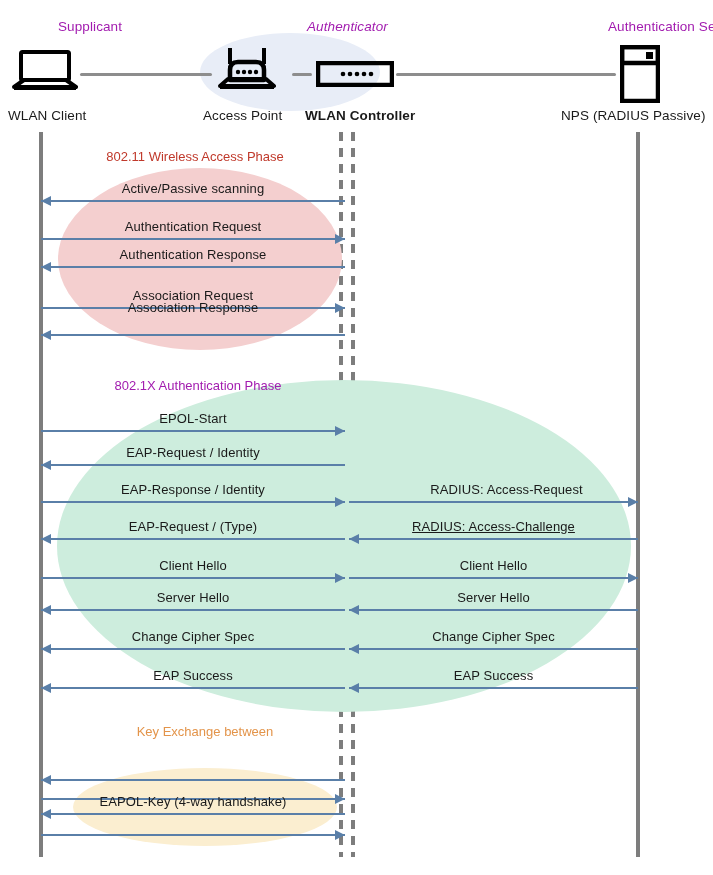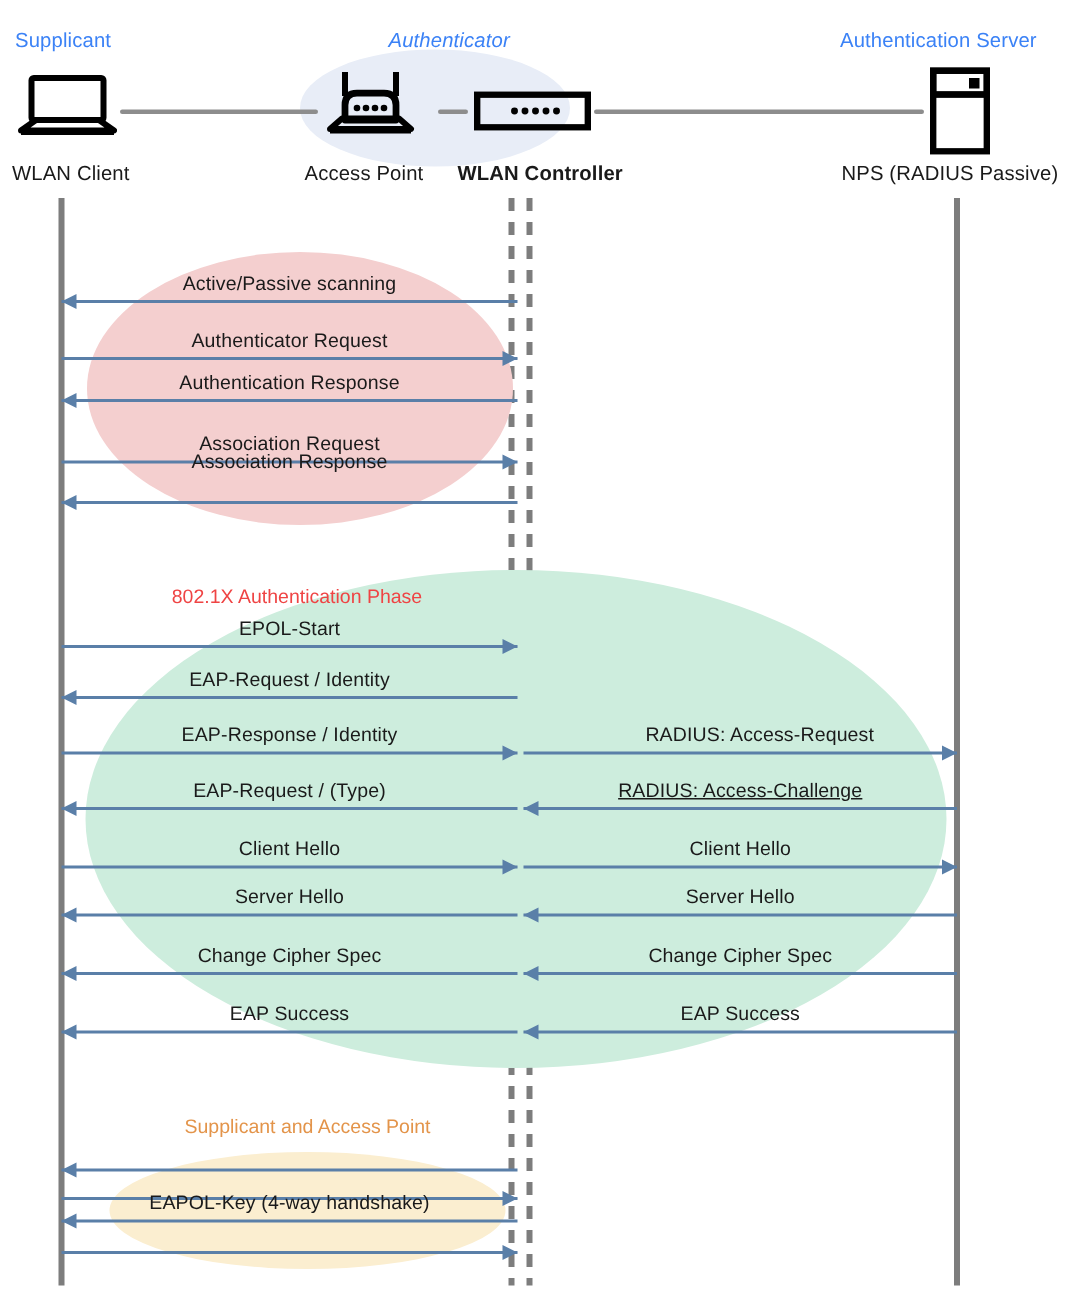--- a/index.html
+++ b/index.html
@@ -5,22 +5,23 @@
   html,body{margin:0;padding:0;background:#ffffff;}
   body{
     width:713px;height:875px;position:relative;overflow:hidden;
     font-family:"Liberation Sans","DejaVu Sans",sans-serif;
     color:#111111;
   }
   #stage{position:absolute;left:0;top:0;width:713px;height:875px;}
 
   
   .actor-title{
-    position:absolute;font-size:13.5px;color:#3b82f6;white-space:nowrap;
+    position:absolute;font-size:13.5px;color:#a21caf;white-space:nowrap;
     letter-spacing:.1px;
+    margin-left:48px;
   }
   .actor-sub{
     position:absolute;font-size:13.5px;color:#1a1a1a;white-space:nowrap;
     letter-spacing:.1px;
   }
   .auth-blob{
     position:absolute;border-radius:50%;background:#e8edf7;
   }
   .link-line{position:absolute;background:#8d8d8d;height:3px;border-radius:2px;}
 
@@ -40,21 +41,21 @@
   .blob-pink{background:#f4cfcf;}
   .blob-green{background:#cdeddd;}
   .blob-orange{background:#fbeed0;}
 
   
   .phase-label{
     position:absolute;font-size:13px;white-space:nowrap;text-align:center;
     line-height:19px;
   }
   .lbl-red{color:#c0392b;}
-  .lbl-green{color:#ef4444;margin-top:12px;}
+  .lbl-green{color:#a21caf;}
   .lbl-orange{color:#e3944a;}
 
   
   .msg{position:absolute;height:2px;background:#5a7fa8;}
   .arrowhead{position:absolute;width:0;height:0;}
   .arrow-r{
     border-top:5px solid transparent;border-bottom:5px solid transparent;
     border-left:10px solid #5a7fa8;
   }
   .arrow-l{
@@ -129,30 +130,31 @@
 
   <div class="lifeline" style="left:39px;top:132px;height:725px;"></div>
   <div class="lifeline-dashed" style="left:339px;top:132px;height:725px;"></div>
   <div class="lifeline-dashed" style="left:351px;top:132px;height:725px;"></div>
   <div class="lifeline" style="left:636px;top:132px;height:725px;"></div>
 
   <div class="phase-blob blob-pink" style="left:58px;top:168px;width:284px;height:182px;"></div>
   <div class="phase-blob blob-green" style="left:57px;top:380px;width:574px;height:332px;"></div>
   <div class="phase-blob blob-orange" style="left:73px;top:768px;width:264px;height:78px;"></div>
 
+  <div class="phase-label lbl-red" style="left:85px;top:147px;width:220px;">802.11 Wireless Access Phase</div>
   <div class="phase-label lbl-green" style="left:98px;top:376px;width:200px;">802.1X Authentication Phase</div>
-  <div class="phase-label lbl-orange" style="left:75px;top:741px;width:260px;">Supplicant and Access Point</div>
+  <div class="phase-label lbl-orange" style="left:75px;top:722px;width:260px;">Key Exchange between</div>
 
   <div id="messages-left">
       <div class="msg" style="left: 41px; top: 200px; width: 304px;"></div>
       <div class="arrowhead arrow-l" style="top: 196px; left: 41px;"></div>
       <div class="msg-label" style="left: 41px; width: 304px; top: 181px;">Active/Passive scanning</div>
       <div class="msg" style="left: 41px; top: 238px; width: 304px;"></div>
       <div class="arrowhead arrow-r" style="top: 234px; left: 335px;"></div>
-      <div class="msg-label" style="left: 41px; width: 304px; top: 219px;">Authenticator Request</div>
+      <div class="msg-label" style="left: 41px; width: 304px; top: 219px;">Authentication Request</div>
       <div class="msg" style="left: 41px; top: 266px; width: 304px;"></div>
       <div class="arrowhead arrow-l" style="top: 262px; left: 41px;"></div>
       <div class="msg-label" style="left: 41px; width: 304px; top: 247px;">Authentication Response</div>
       <div class="msg" style="left: 41px; top: 307px; width: 304px;"></div>
       <div class="arrowhead arrow-r" style="top: 303px; left: 335px;"></div>
       <div class="msg-label" style="left: 41px; width: 304px; top: 288px;">Association Request</div>
       <div class="msg" style="left: 41px; top: 334px; width: 304px;"></div>
       <div class="arrowhead arrow-l" style="top: 330px; left: 41px;"></div>
       <div class="msg-label" style="left: 41px; width: 304px; top: 300px;">Association Response</div>
       <div class="msg" style="left: 41px; top: 430px; width: 304px;"></div>

